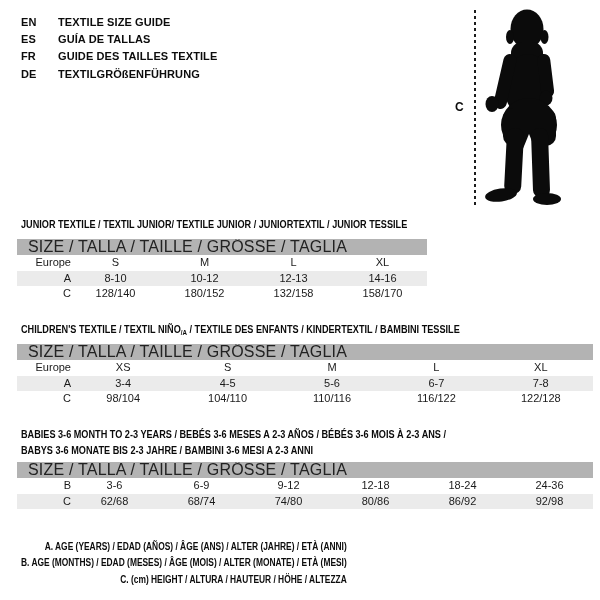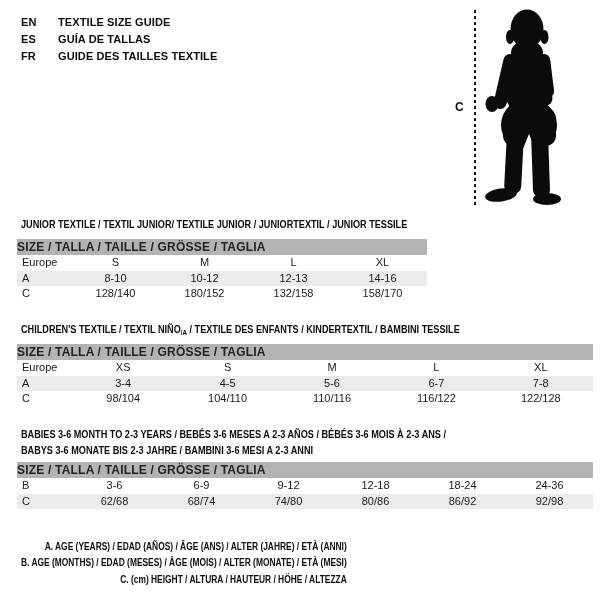--- a/index.html
+++ b/index.html
@@ -37,29 +37,29 @@
   .sub { font-size: 7.5px; vertical-align: -2px; }
 
   
   table { position: absolute; border-collapse: collapse; table-layout: fixed; }
   #table1 { left: 17px; top: 239px; width: 410px; }
   #table2 { left: 17px; top: 344px; width: 576px; }
   #table3 { left: 17px; top: 462px; width: 576px; }
   col.c-label { width: 54px; }
   tr.size-header td {
     background: #b3b3b3; height: 16px; line-height: 16px;
-    font-size: 12px; font-weight: bold; color: #222;
-    text-align: left; padding-left: 0; letter-spacing: 0.2px;
+    font-size: 16px; font-weight: normal; color: #222;
+    text-align: left; padding-left: 11px; letter-spacing: 0.2px;
   }
   td {
     height: 15.5px; line-height: 15.5px; padding: 0;
     font-size: 11px; text-align: center; vertical-align: middle; color: #1a1a1a;
     overflow: hidden; white-space: nowrap;
   }
-  td.rowlabel { text-align: left; padding-left: 5px; }
+  td.rowlabel { text-align: right; padding-left: 5px; }
   tr.alt td { background: #ebebeb; }
 
   
   .notes { position: absolute; left: 21px; top: 538px; text-align: right; }
   .note-line {
     font-size: 10.5px; font-weight: bold; color: #0c0c0c; line-height: 16.4px;
     white-space: nowrap; transform: scaleX(0.8); transform-origin: left top;
   }
 </style>
 </head>
@@ -72,20 +72,24 @@
       <span class="lang-code">EN</span>
       <span>TEXTILE SIZE GUIDE</span>
     </div>
     <div class="lang-row">
       <span class="lang-code">ES</span>
       <span>GUÍA DE TALLAS</span>
     </div>
     <div class="lang-row">
       <span class="lang-code">FR</span>
       <span>GUIDE DES TAILLES TEXTILE</span>
+    </div>
+    <div class="lang-row">
+      <span class="lang-code">DE</span>
+      <span>TEXTILGRÖßENFÜHRUNG</span>
     </div>
   </div>
 
   <div class="measure-line"></div>
   <div class="measure-label">C</div>
   <svg class="baby" viewBox="0 0 82 197" aria-hidden="true">
     <g fill="#0b0b0b">
       <ellipse cx="43" cy="21" rx="16.5" ry="19.5"></ellipse>
       <ellipse cx="26" cy="29" rx="4" ry="7"></ellipse>
       <ellipse cx="60.5" cy="29" rx="4" ry="7"></ellipse>

